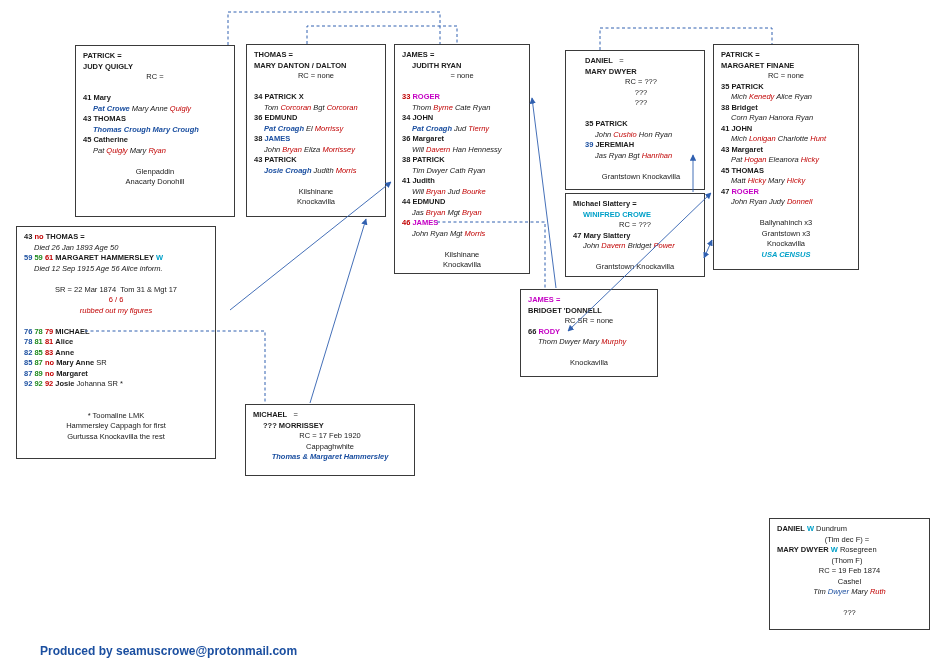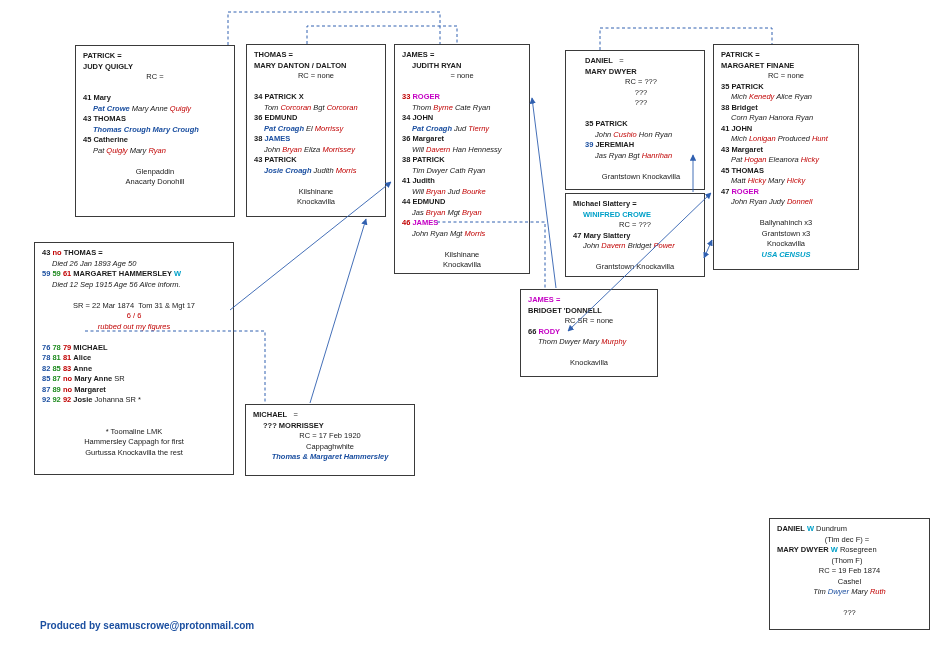--- a/index.html
+++ b/index.html
@@ -12,22 +12,22 @@
   .line.right{text-align:center;padding-right:12px;}
   .line.ind{padding-left:17px;}
   .bold{font-weight:bold;}
   .it{font-style:italic;}
   .c-b{color:var(--blue);} .c-r{color:var(--red);} .c-m{color:var(--magenta);}
   .c-g{color:var(--green);} .c-t{color:var(--teal);}
   #connector-layer{position:absolute;left:0;top:0;z-index:5;pointer-events:none;}
   .dash{fill:none;stroke:var(--line);stroke-width:1;stroke-dasharray:3 2.5;}
   .arrow{stroke:var(--line);stroke-width:0.9;}
   #arrowhead path,#arrowhead-rev path{fill:var(--line);}
-  .footer{position:absolute;left:40px;top:620px;z-index:2;color:var(--blue);
-          font-size:10px;font-weight:bold;}
+  .footer{position:absolute;left:40px;top:644px;z-index:2;color:var(--blue);
+          font-size:12px;font-weight:bold;}
 </style>
 </head>
 <body>
 
 <div class="stage">
   <svg id="connector-layer" width="950" height="672" viewBox="0 0 950 672">
     <defs>
       <marker id="arrowhead" viewBox="0 0 10 10" refX="9" refY="5" markerWidth="7" markerHeight="7" orient="auto">
         <path d="M0,0 L10,5 L0,10 z"></path>
       </marker>
@@ -121,21 +121,21 @@
     </div>
     <div class="fbox" style="left: 713px; top: 44px; width: 146px; height: 226px;">
       <div class="line"><span class="bold">PATRICK =</span></div>
       <div class="line"><span class="bold">MARGARET FINANE</span></div>
       <div class="line center"><span>RC = none</span></div>
       <div class="line"><span class="bold">35</span><span> </span><span class="bold">PATRICK</span></div>
       <div class="line ind"><span class="it">Mich </span><span class="c-r it">Kenedy</span><span class="it"> Alice Ryan</span></div>
       <div class="line"><span class="bold">38</span><span> </span><span class="bold">Bridget</span></div>
       <div class="line ind"><span class="it">Corn Ryan Hanora Ryan</span></div>
       <div class="line"><span class="bold">41</span><span> </span><span class="bold">JOHN</span></div>
-      <div class="line ind"><span class="it">Mich </span><span class="c-r it">Lonigan</span><span class="it"> Produced </span><span class="c-r it">Hunt</span></div>
+      <div class="line ind"><span class="it">Mich </span><span class="c-r it">Lonigan</span><span class="it"> Charlotte </span><span class="c-r it">Hunt</span></div>
       <div class="line"><span class="bold">43</span><span> </span><span class="bold">Margaret</span></div>
       <div class="line ind"><span class="it">Pat </span><span class="c-r it">Hogan</span><span class="it"> Eleanora </span><span class="c-r it">Hicky</span></div>
       <div class="line"><span class="bold">45</span><span> </span><span class="bold">THOMAS</span></div>
       <div class="line ind"><span class="it">Matt </span><span class="c-r it">Hicky</span><span class="it"> Mary </span><span class="c-r it">Hicky</span></div>
       <div class="line"><span class="bold">47</span><span> </span><span class="c-m bold">ROGER</span></div>
       <div class="line ind"><span class="it">John Ryan Judy </span><span class="c-r it">Donnell</span></div>
       <div class="line">&nbsp;</div>
       <div class="line center"><span>Ballynahinch x3</span></div>
       <div class="line center"><span>Grantstown x3</span></div>
       <div class="line center"><span>Knockavilla</span></div>
@@ -143,21 +143,21 @@
     </div>
     <div class="fbox" style="left: 565px; top: 193px; width: 140px; height: 84px;">
       <div class="line"><span class="bold">Michael Slattery =</span></div>
       <div class="line ind"><span class="c-t bold">WINIFRED CROWE</span></div>
       <div class="line center"><span>RC = ???</span></div>
       <div class="line"><span class="bold">47</span><span> </span><span class="bold">Mary Slattery</span></div>
       <div class="line ind"><span class="it">John </span><span class="c-r it">Davern</span><span class="it"> Bridget </span><span class="c-r it">Power</span></div>
       <div class="line">&nbsp;</div>
       <div class="line center"><span>Grantstown Knockavilla</span></div>
     </div>
-    <div class="fbox" style="left: 34px; top: 226px; width: 200px; height: 233px; margin-top: 16px;">
+    <div class="fbox" style="left: 16px; top: 226px; width: 200px; height: 233px;">
       <div class="line"><span class="bold">43</span><span> </span><span class="c-r bold">no</span><span> </span><span class="bold">THOMAS =</span></div>
       <div class="line ind"><span class="it">Died 26 Jan 1893 Age 50</span></div>
       <div class="line"><span class="c-b bold">59</span><span> </span><span class="c-g bold">59</span><span> </span><span class="c-r bold">61</span><span> </span><span class="bold">MARGARET HAMMERSLEY </span><span class="c-t bold">W</span></div>
       <div class="line ind"><span class="it">Died 12 Sep 1915 Age 56 Alice inform.</span></div>
       <div class="line">&nbsp;</div>
       <div class="line center"><span>SR = 22 Mar 1874&nbsp;&nbsp;Tom 31 &amp; Mgt 17</span></div>
       <div class="line center"><span class="c-r">6 / 6</span></div>
       <div class="line center"><span class="c-r it">rubbed out my figures</span></div>
       <div class="line">&nbsp;</div>
       <div class="line"><span class="c-b bold">76</span><span> </span><span class="c-g bold">78</span><span> </span><span class="c-r bold">79</span><span> </span><span class="bold">MICHAEL</span></div>

